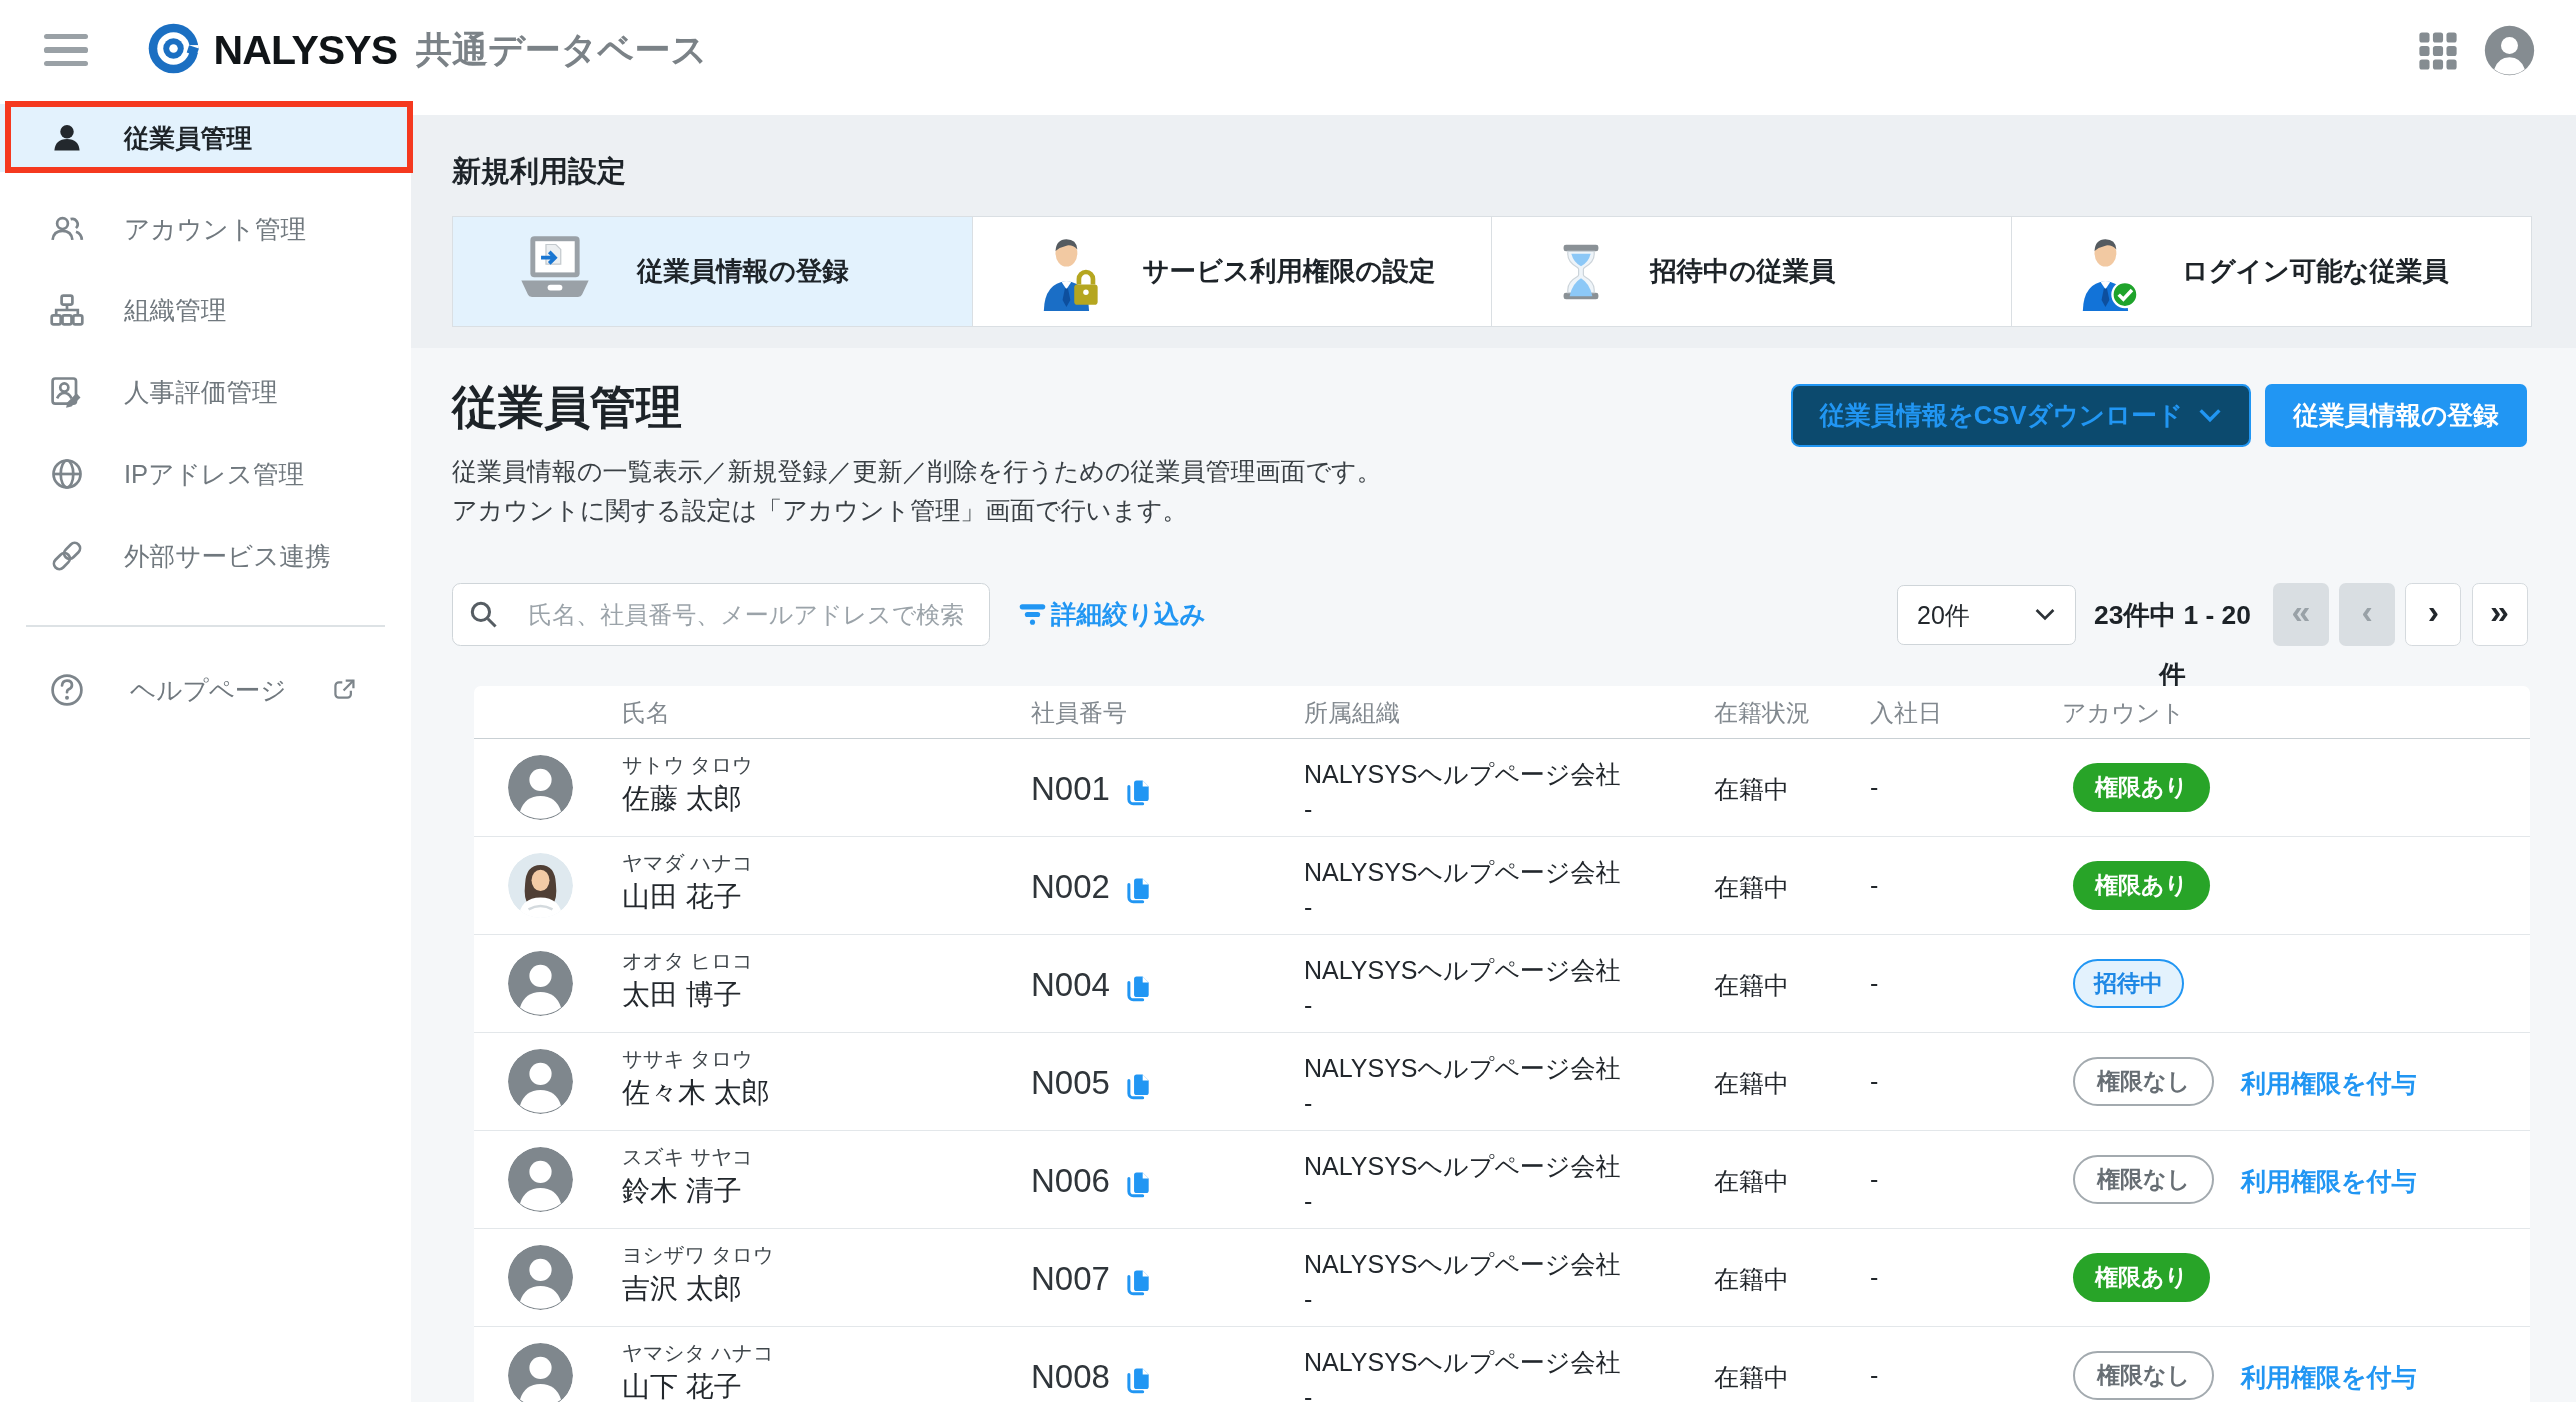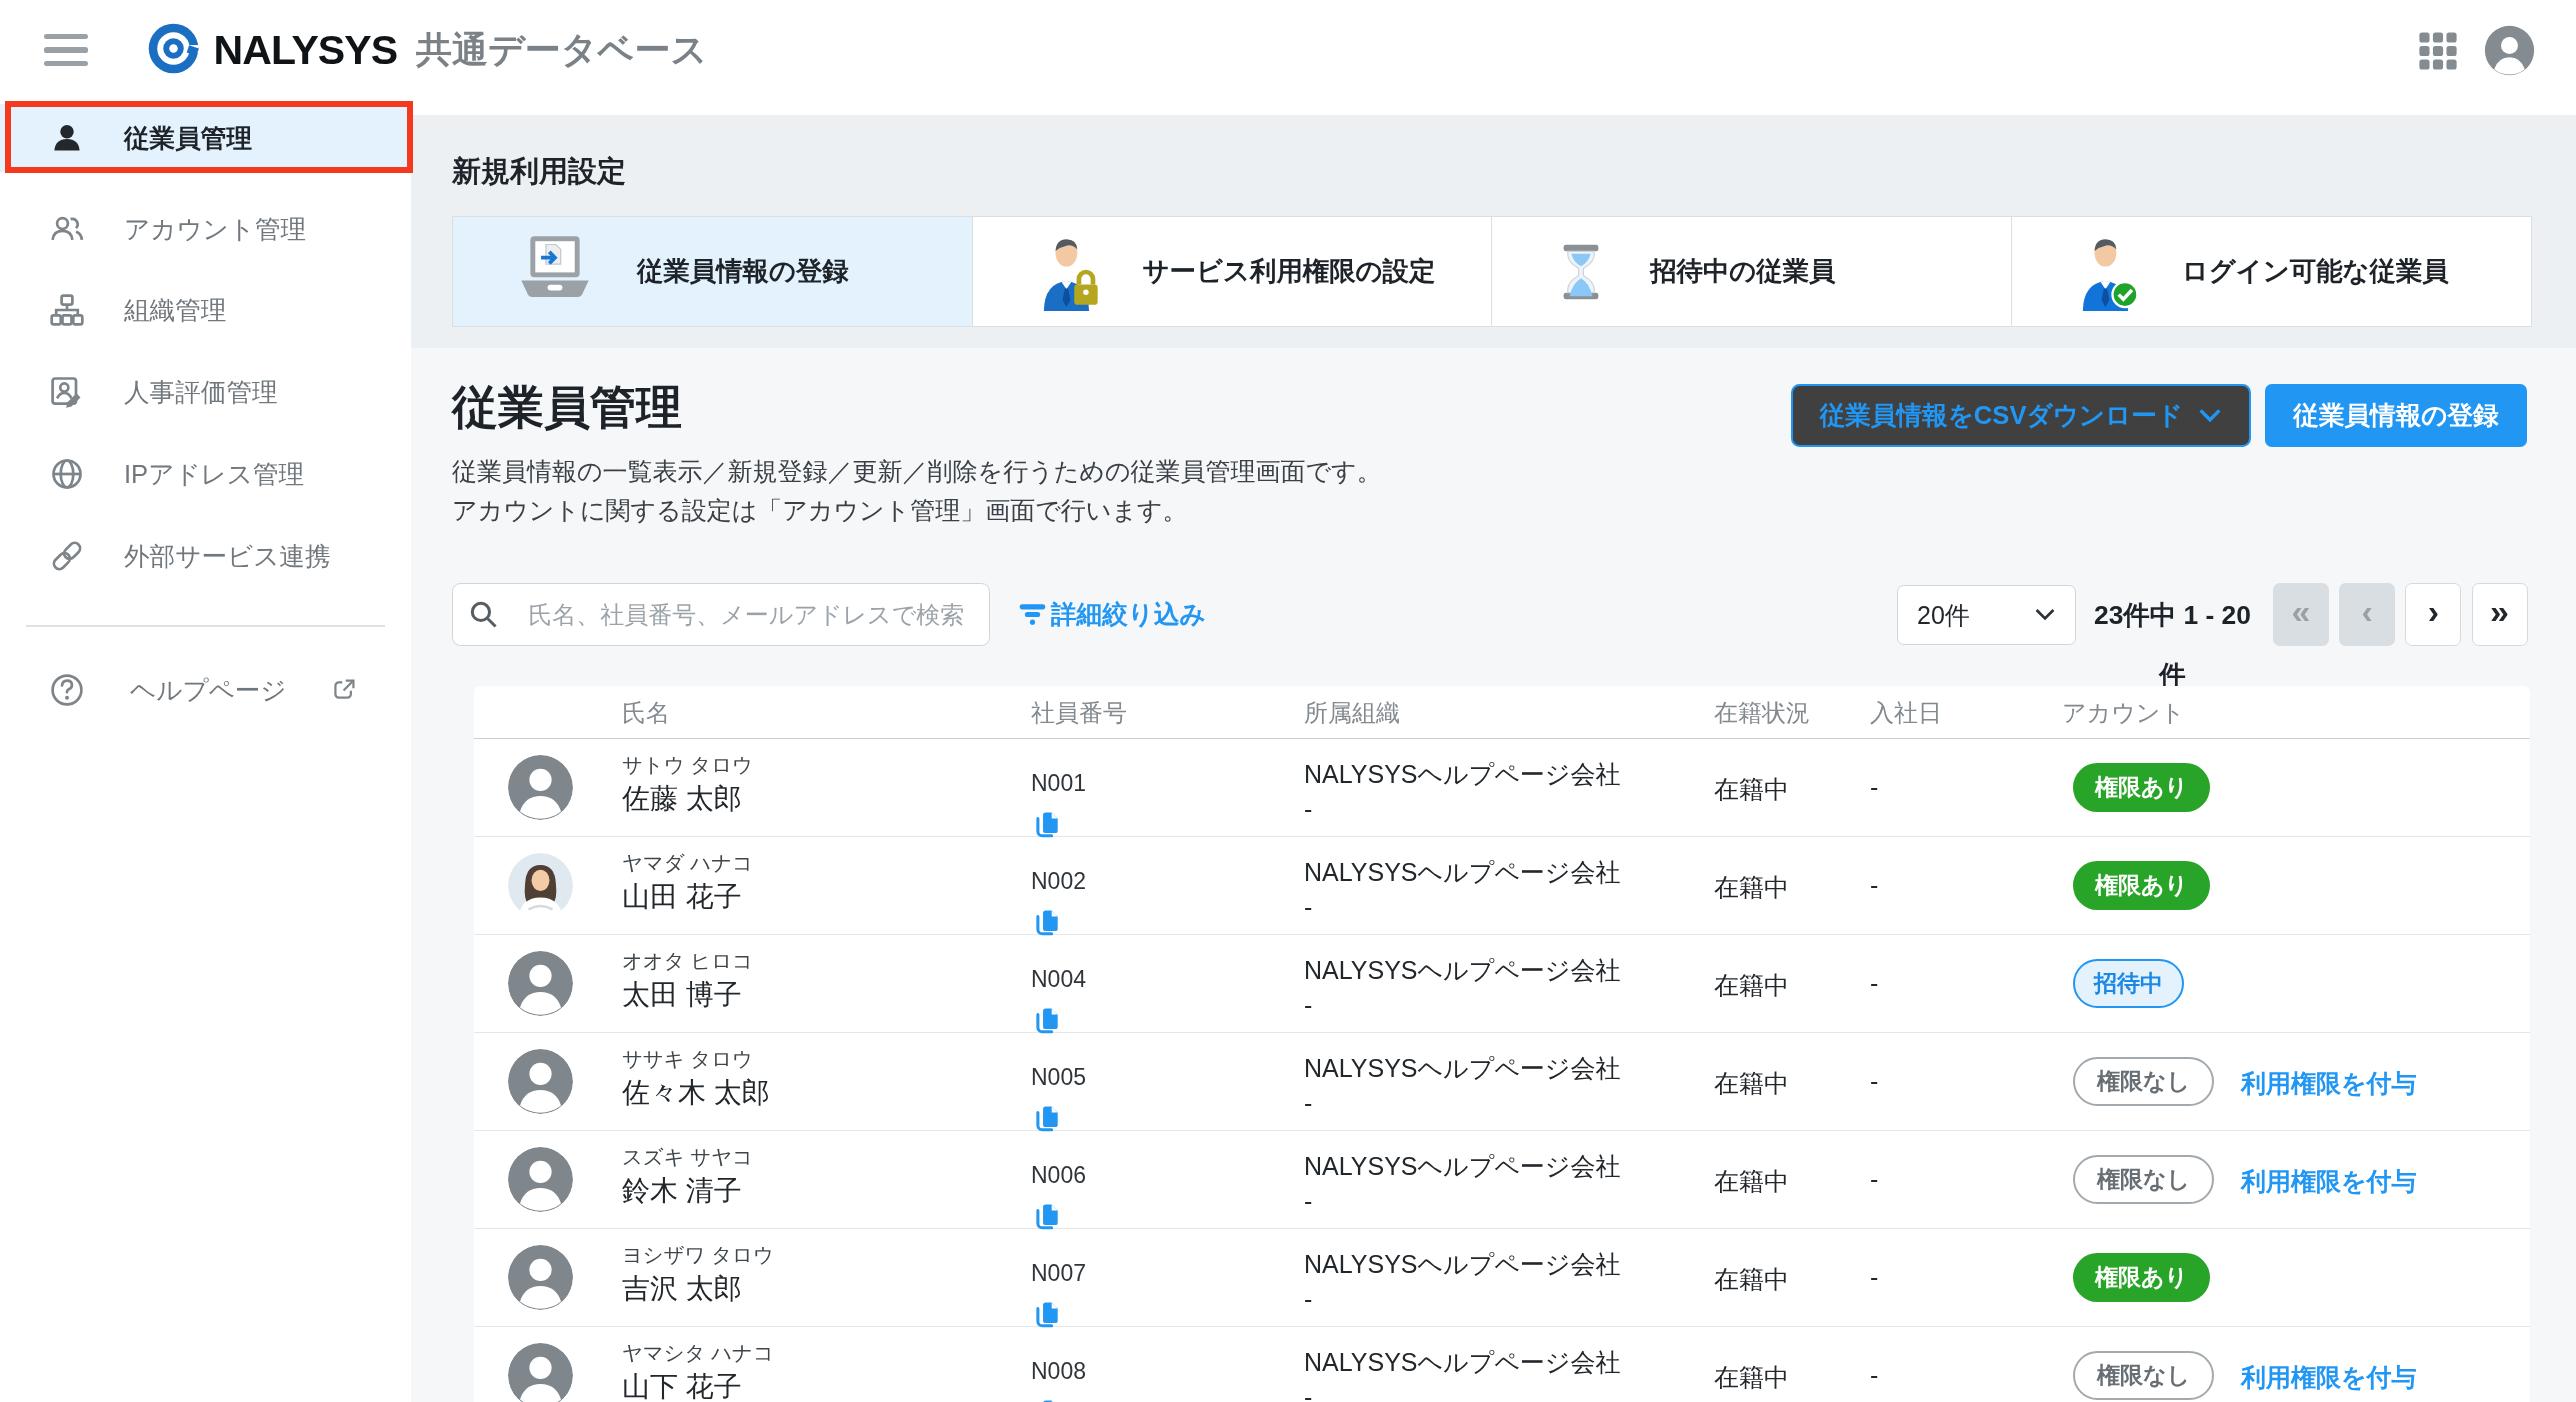--- a/index.html
+++ b/index.html
@@ -39,21 +39,21 @@
   .card + .card{margin-left:-1.7px;}
   .card.active{background:#e3f2fd;}
   .card .label{font-size:26.4px;font-weight:800;color:#1d2328;}
 
   
   .main{position:absolute;left:411px;top:348px;width:2165px;height:1055px;background:var(--lighter-bg);}
   .page-title{position:absolute;left:41px;top:29px;font-size:46px;font-weight:800;color:#1d2328;}
   .desc{position:absolute;left:41px;font-size:25px;color:#3a4045;line-height:39px;}
   .desc.l1{top:104px;} .desc.l2{top:143px;}
 
-  .csv-btn{position:absolute;left:1380px;top:36px;width:460px;height:63px;background:#404040;border:2.6px solid var(--accent);border-radius:8.5px;color:var(--accent);font-size:25.6px;font-weight:800;display:flex;align-items:center;justify-content:center;gap:15.3px;cursor:pointer;}
+  .csv-btn{position:absolute;left:1380px;top:36px;width:460px;height:63px;background:#0c4a6e;border:2.6px solid var(--accent);border-radius:8.5px;color:var(--accent);font-size:25.6px;font-weight:800;display:flex;align-items:center;justify-content:center;gap:15.3px;cursor:pointer;}
   .register-btn{position:absolute;left:1854px;top:36px;width:262px;height:63px;background:var(--accent);border:none;border-radius:6.8px;color:#fff;font-size:25.6px;font-weight:800;cursor:pointer;}
 
   .search-wrap{position:absolute;left:41px;top:235px;width:538px;height:63px;background:#fff;border:1.7px solid #cfd5d9;border-radius:8.5px;display:flex;align-items:center;padding:0 15.3px;gap:29px;}
   .search-wrap input{flex:1;border:none;outline:none;font-size:24px;color:#22272c;background:transparent;}
   .search-wrap input::placeholder{color:#9ba3a9;}
   .filter-link{position:absolute;left:607px;top:235px;height:63px;display:flex;align-items:center;gap:4px;background:none;border:none;cursor:pointer;color:var(--accent);font-size:25.6px;font-weight:800;}
 
   .page-size{position:absolute;left:1486px;top:237px;width:179px;height:60px;background:#fff;border:1.7px solid #cfd5d9;border-radius:6.8px;display:flex;align-items:center;justify-content:space-between;padding:0 19px;font-size:25px;color:#22272c;cursor:pointer;}
   .range-text{position:absolute;left:1671px;top:237px;width:181px;height:60px;line-height:60px;text-align:center;font-size:26.4px;font-weight:800;color:#1d2328;}
   .pager{position:absolute;left:1862px;top:235px;display:flex;gap:10.2px;}
@@ -65,21 +65,21 @@
   .table-panel{position:absolute;left:63px;top:338px;width:2056px;height:1073px;background:#fff;border-radius:6.8px 6.8px 0 0;}
   .thead{position:relative;height:53px;border-bottom:1.7px solid #c9d0d4;}
   .thead span{position:absolute;top:0;line-height:53px;font-size:24px;color:#82898f;}
   .col-name{left:148px;} .col-emp{left:557px;} .col-org{left:830px;}
   .col-status{left:1240px;} .col-join{left:1396px;} .col-account{left:1588px;}
 
   .trow{position:relative;height:98px;border-bottom:1.7px solid var(--line);cursor:pointer;}
   .avatar{position:absolute;left:34px;top:16px;width:65px;height:65px;border-radius:50%;overflow:hidden;}
   .kana{position:absolute;left:148px;top:12px;font-size:20.4px;color:#3f464b;}
   .fullname{position:absolute;left:148px;top:41px;font-size:28px;color:#22272c;}
-  .empno{position:absolute;left:557px;top:31px;display:flex;align-items:flex-start;gap:12px;font-size:23px;color:#2f353a;flex-direction:column;}
+  .empno{position:absolute;left:557px;top:31px;display:flex;align-items:flex-end;gap:12px;font-size:33px;color:#2f353a;}
   .copy-btn{background:none;border:none;cursor:pointer;display:flex;padding:0;}
   .orgname{position:absolute;left:830px;top:19px;font-size:25px;color:#22272c;}
   .orgsub{position:absolute;left:830px;top:56px;font-size:25px;color:#22272c;}
   .status{position:absolute;left:1240px;top:34px;font-size:25px;color:#22272c;}
   .joindate{position:absolute;left:1396px;top:34px;font-size:25px;color:#22272c;}
   .badge{position:absolute;left:1599px;top:24px;height:49px;display:inline-flex;align-items:center;border-radius:25px;font-size:23px;font-weight:800;padding:0 22px;}
   .badge.granted{background:var(--green);color:#fff;}
   .badge.invited{background:#e3f2fd;border:2.6px solid var(--accent);color:#1e88e5;padding:0 19px;}
   .badge.none{background:#fff;border:2.6px solid #a3aaaf;color:#676e74;}
   .grant-link{position:absolute;left:1767px;top:34px;background:none;border:none;cursor:pointer;font-size:25px;font-weight:800;color:var(--accent);}

